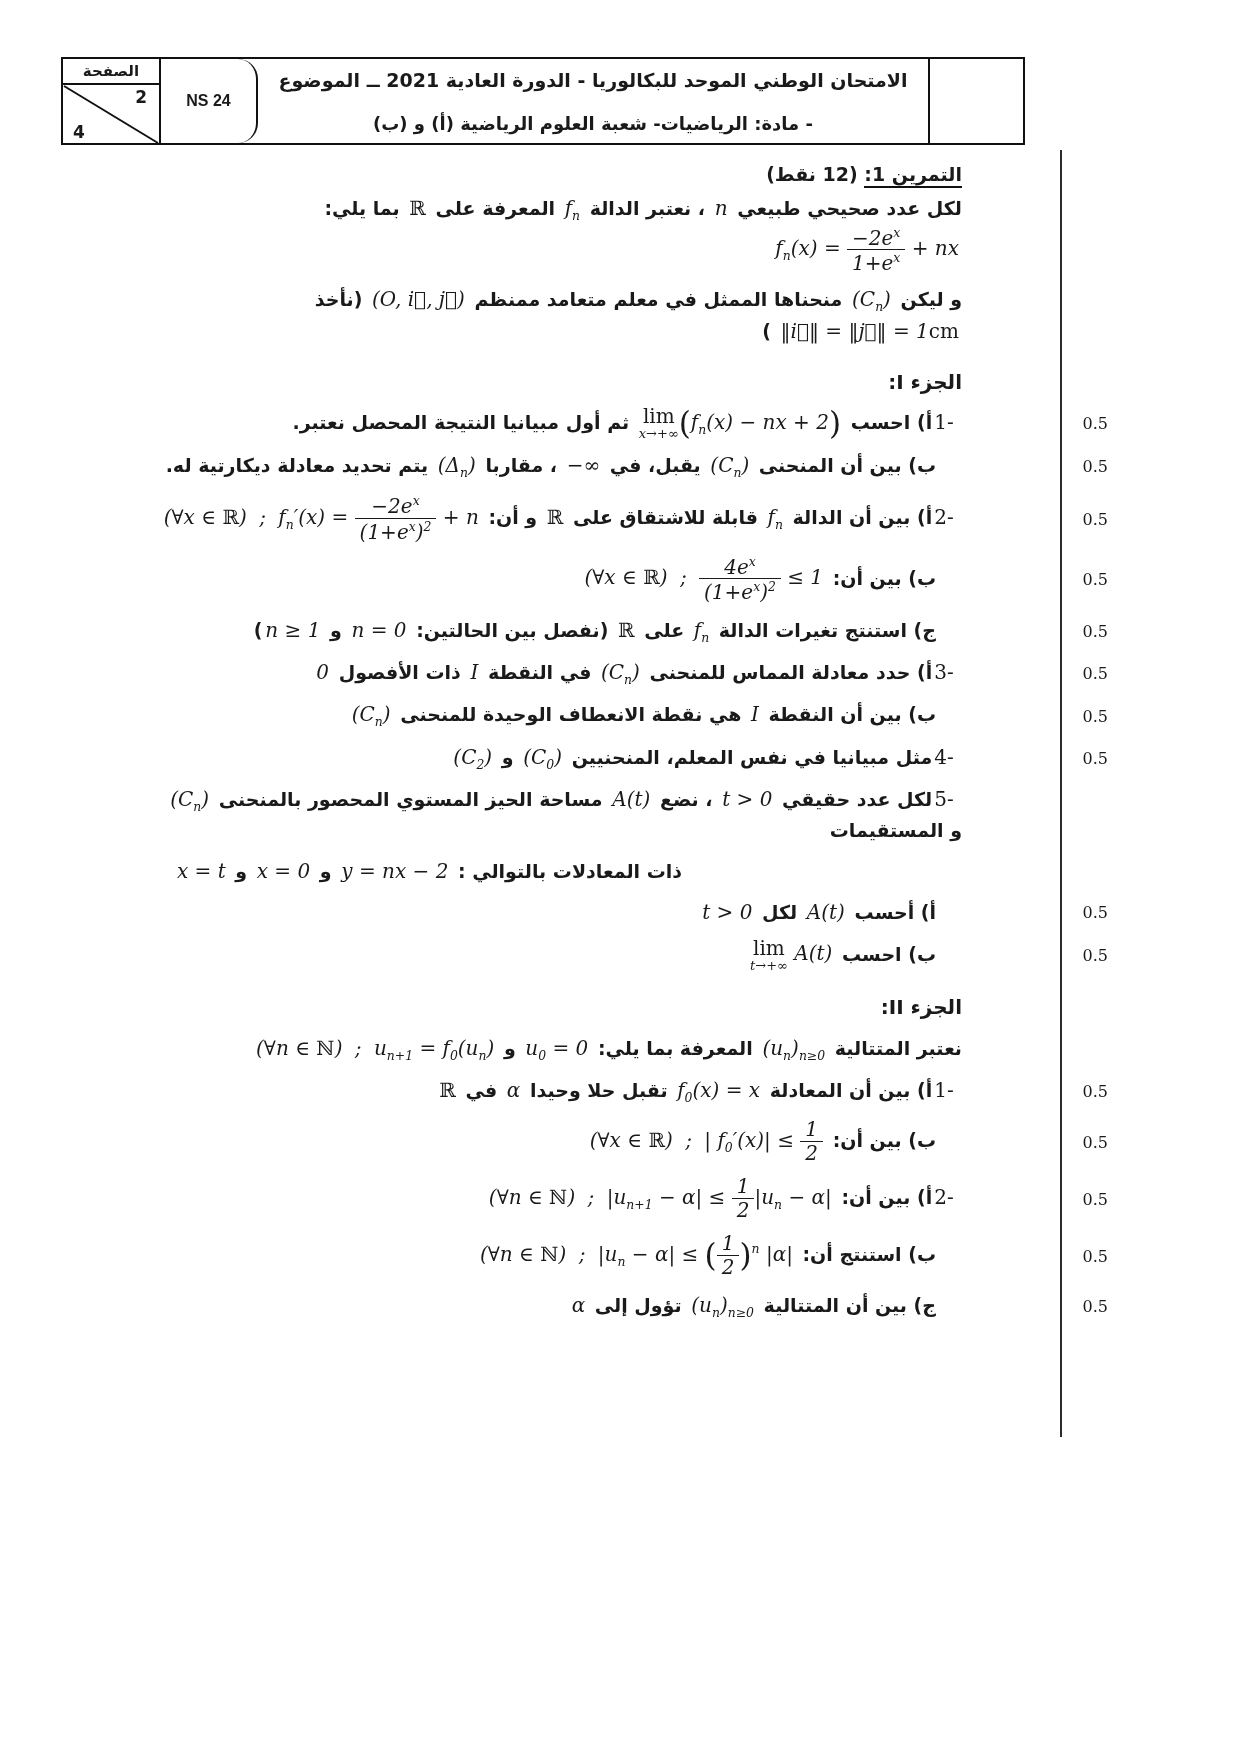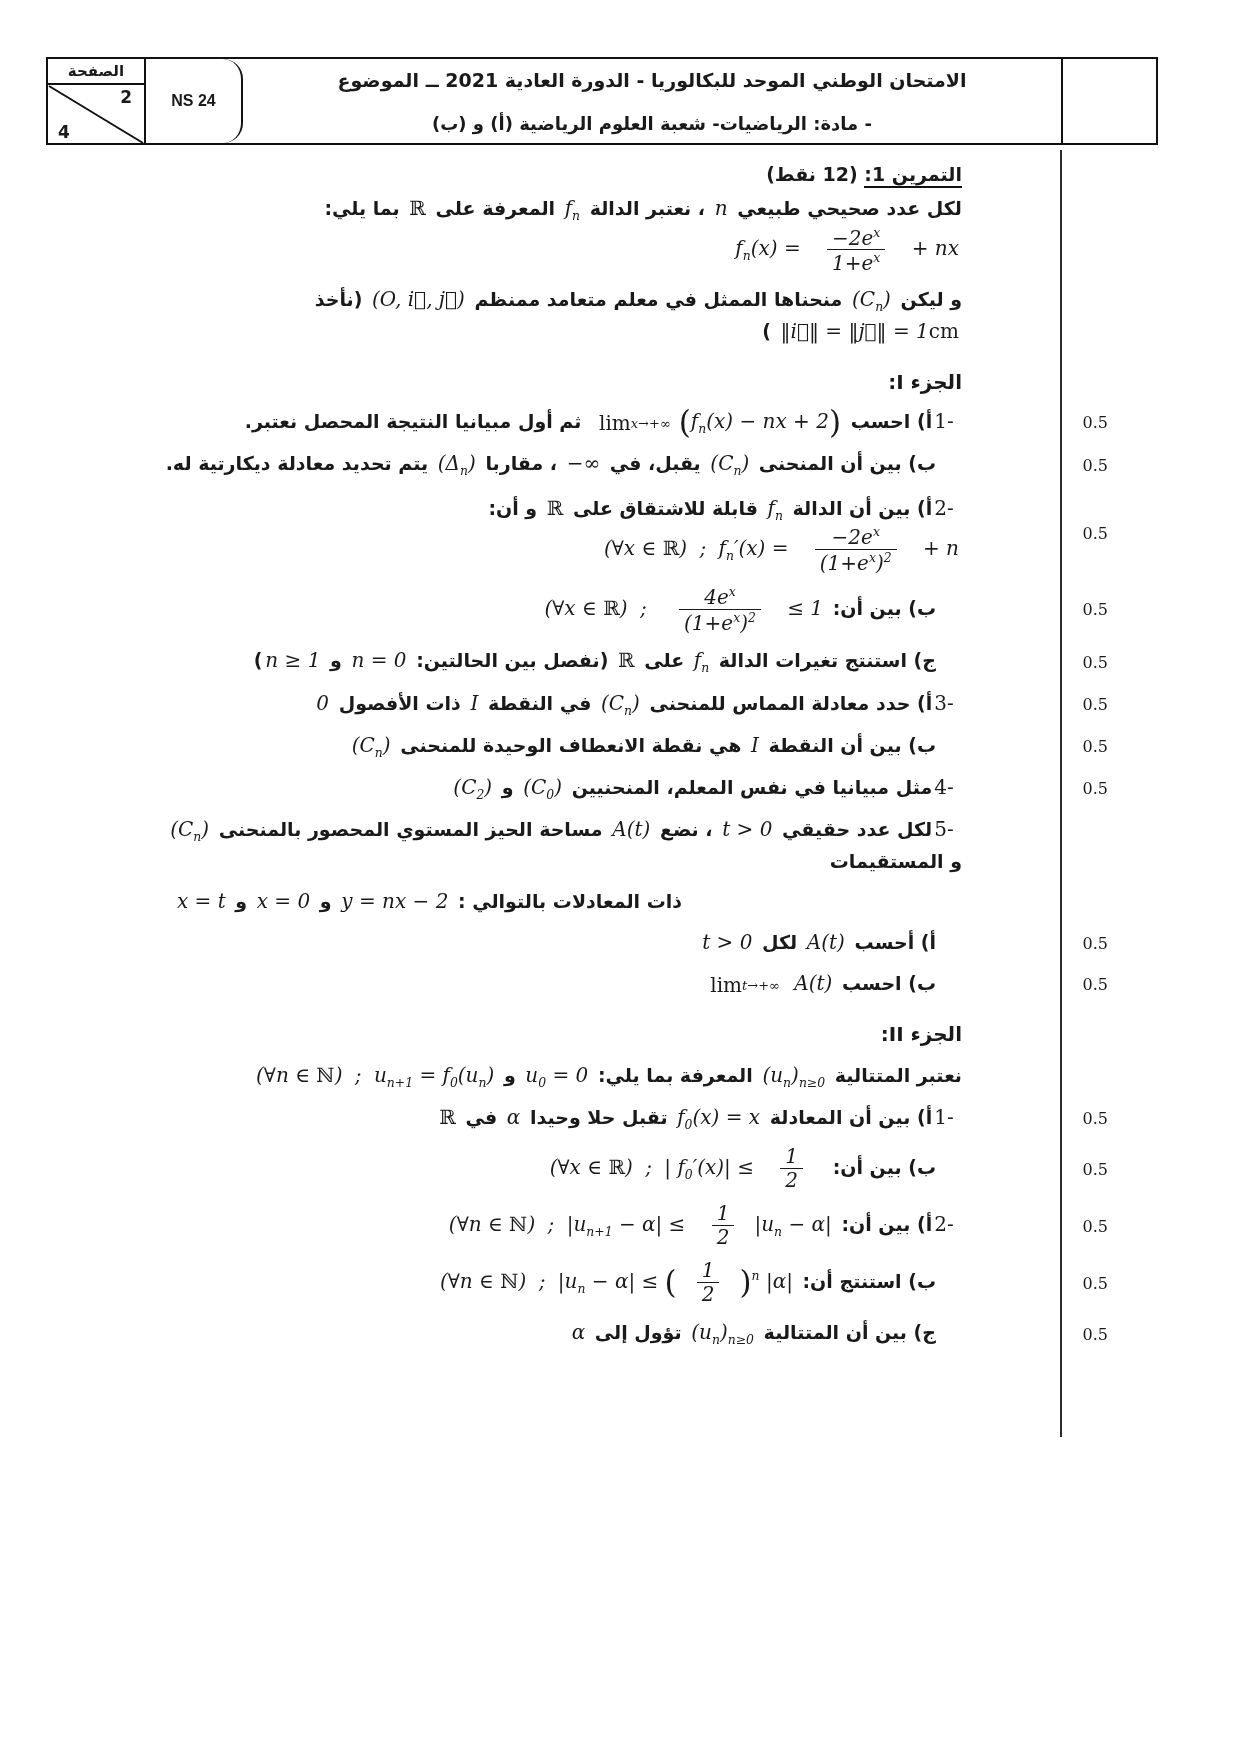--- a/index.html
+++ b/index.html
@@ -7,21 +7,21 @@
     position:relative;
     width:1240px;height:1752px;
     background:#ffffff;
     font-family:"DejaVu Sans",sans-serif;
     color:#1a1a1a;
     overflow:hidden;
     margin:0 auto;
   }
   
   .header{
-    position:absolute;left:46px;top:57px;width:1112px;height:88px;
+    position:absolute;left:61px;top:57px;width:964px;height:88px;
     display:flex;flex-direction:row;
     border:2.5px solid #111;
     box-sizing:border-box;
     background:#fff;
   }
   .pagebox{width:98px;border-right:2px solid #111;position:relative;box-sizing:border-box;}
   .pagebox-label{
     height:24px;line-height:24px;text-align:center;
     font-size:15px;font-weight:bold;border-bottom:2px solid #111;
     direction:rtl;
@@ -81,27 +81,27 @@
   }
   .m .mu{font-style:normal;}
   .m sub{font-size:0.62em;font-style:italic;}
   .m sup{font-size:0.62em;font-style:italic;}
   .up-seg{
     font-family:"DejaVu Serif",serif;font-style:normal;font-size:20px;
     unicode-bidi:isolate;direction:ltr;margin:0 2px;font-weight:normal;
   }
   .frac{
     display:inline-block;vertical-align:middle;text-align:center;
-    margin:0 20px;line-height:1.05;
+    margin:0 0;line-height:1.05;
   }
   .frac .num{display:block;padding:0 5px 1px;border-bottom:1.6px solid #1a1a1a;}
   .frac .den{display:block;padding:1px 5px 0;}
   .lim{
-    display:inline-flex;flex-direction:row;align-items:center;
-    vertical-align:middle;margin:0 8px;line-height:1;
+    display:inline-flex;flex-direction:column;align-items:center;
+    vertical-align:middle;margin:0 0;line-height:1;
   }
   .lim .lt{font-style:normal;font-size:20px;}
   .lim .lu{font-style:italic;font-size:13px;margin-top:1px;}
   .bp{font-size:1.55em;font-style:normal;vertical-align:middle;line-height:0.9;}
 </style>
 </head>
 <body>
 
 <div class="page">
 

